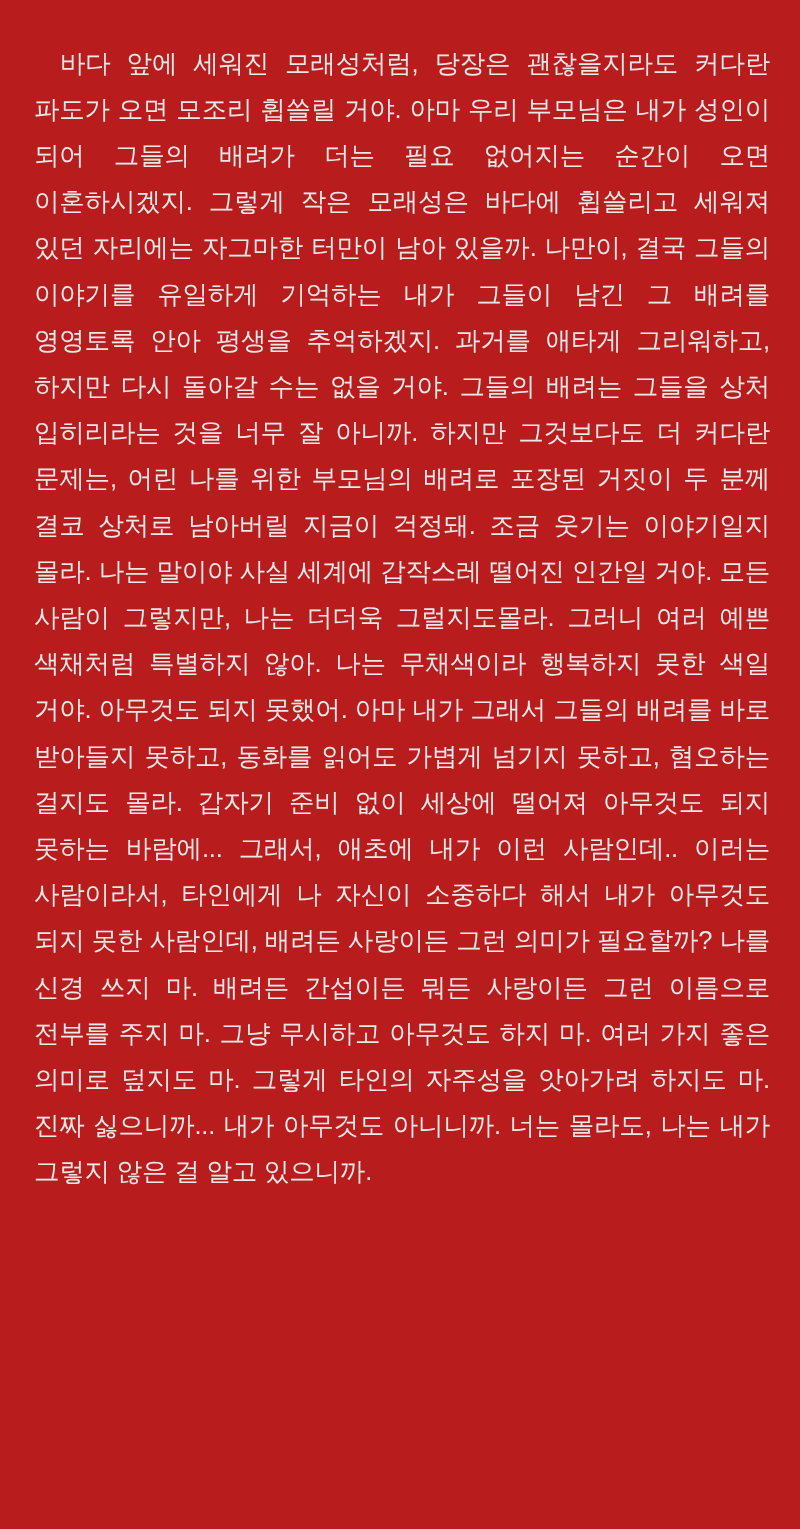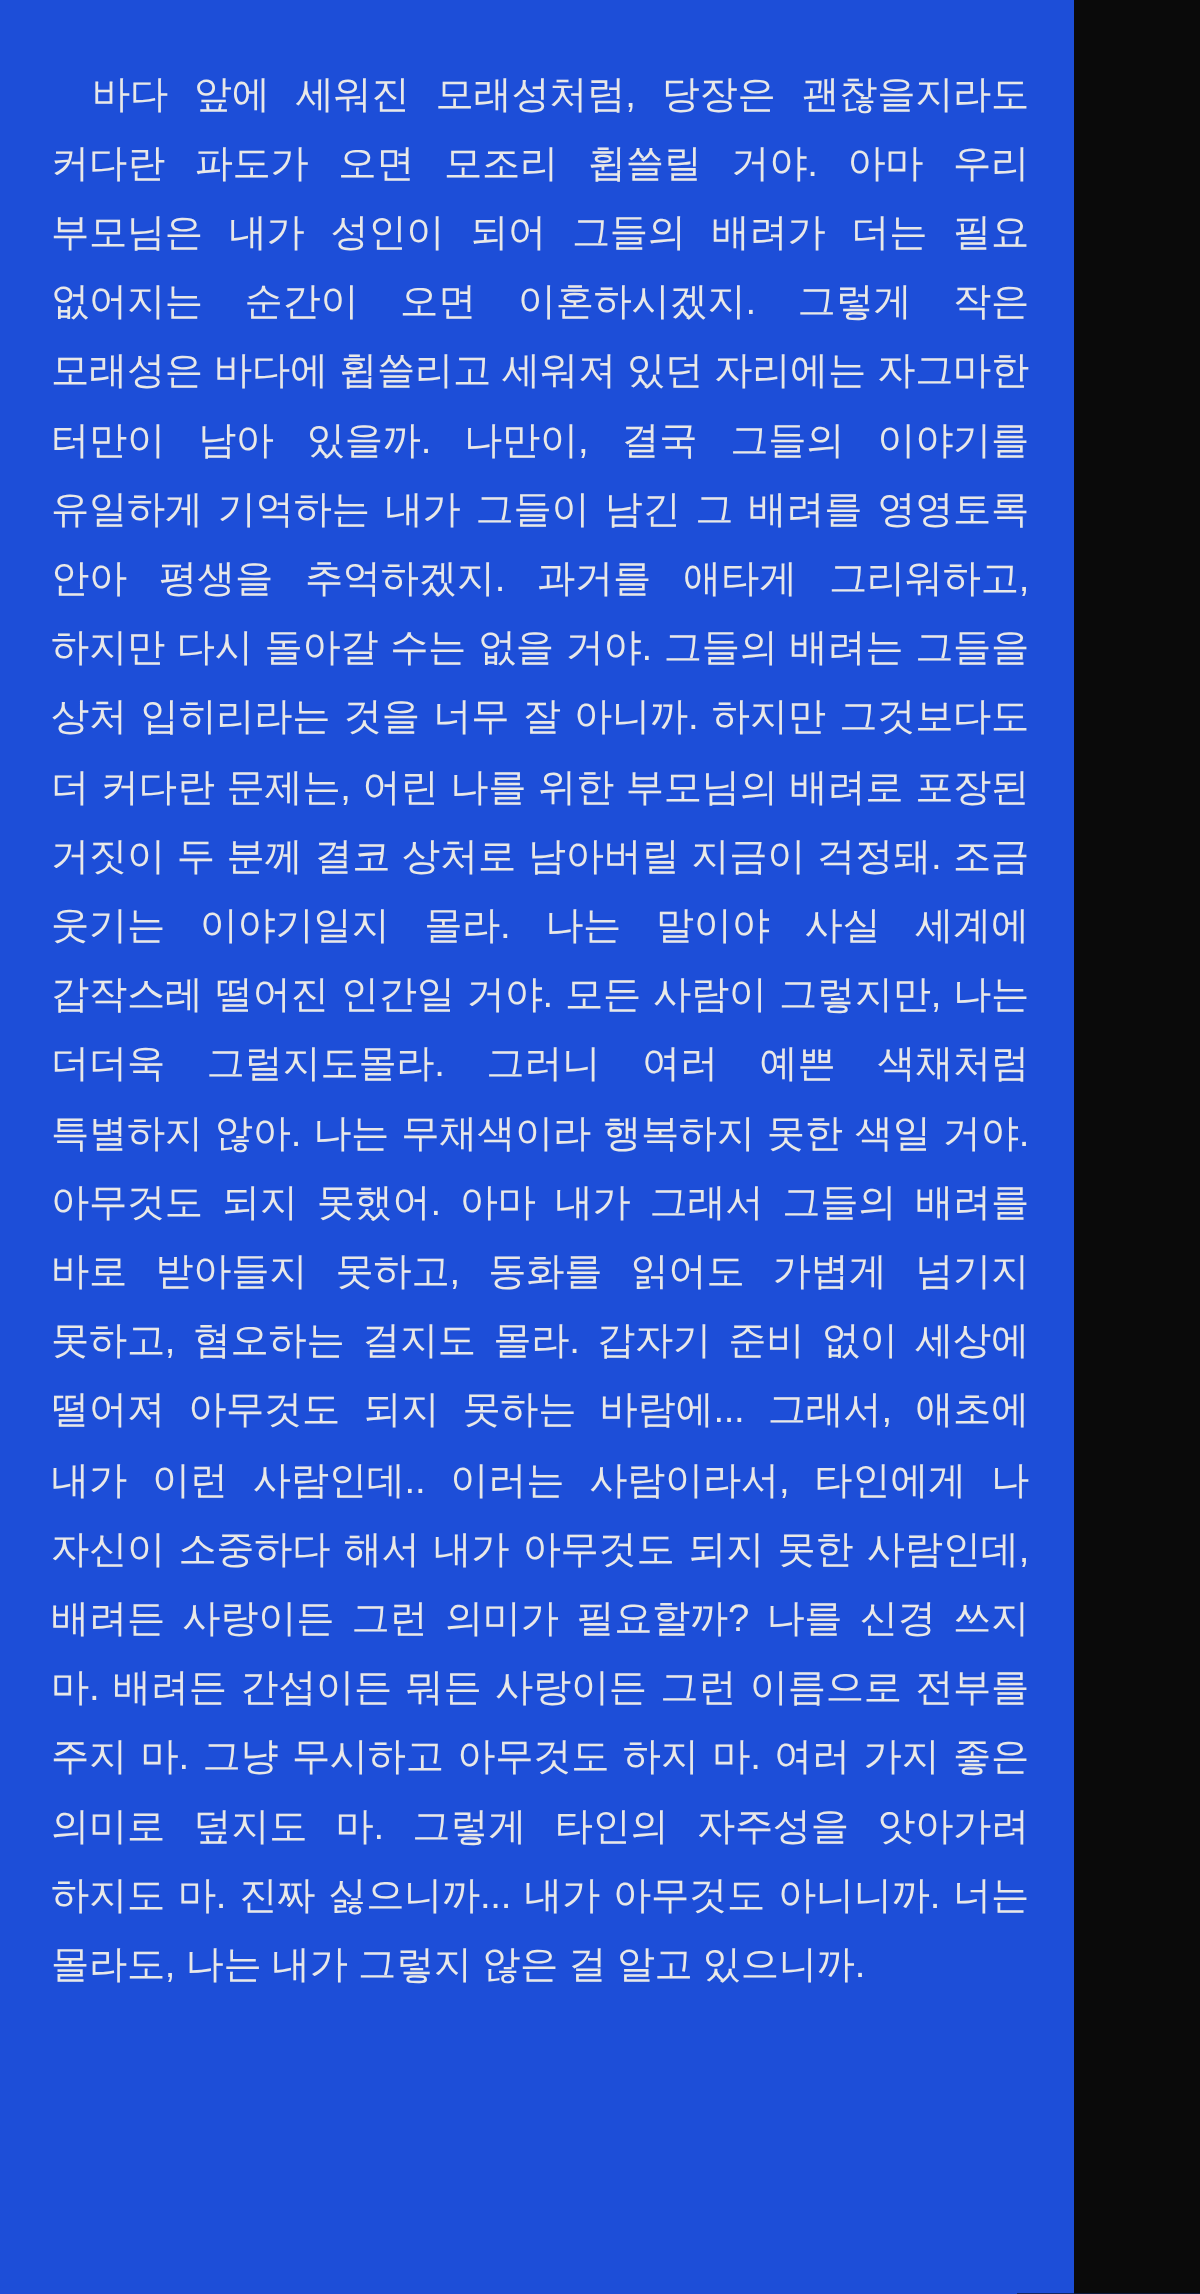--- a/index.html
+++ b/index.html
@@ -6,23 +6,23 @@
     margin: 0;
     padding: 0;
     background: #0a0a0a;
   }
   body {
     width: 800px;
     min-height: 1529px;
     font-family: "Liberation Sans", "DejaVu Sans", sans-serif;
   }
   .page {
-    width: 716px;
+    width: 800px;
     min-height: 1529px;
-    background: #1d4ed8;
+    background: #b91c1c;
     box-sizing: border-box;
     padding: 14px 30px 18px 34px;
   }
   .body-text {
     color: #e8e8e8;
     font-size: 25.5px;
     line-height: 46.2px;
     text-align: justify;
     text-justify: inter-word;
     letter-spacing: -0.2px;

